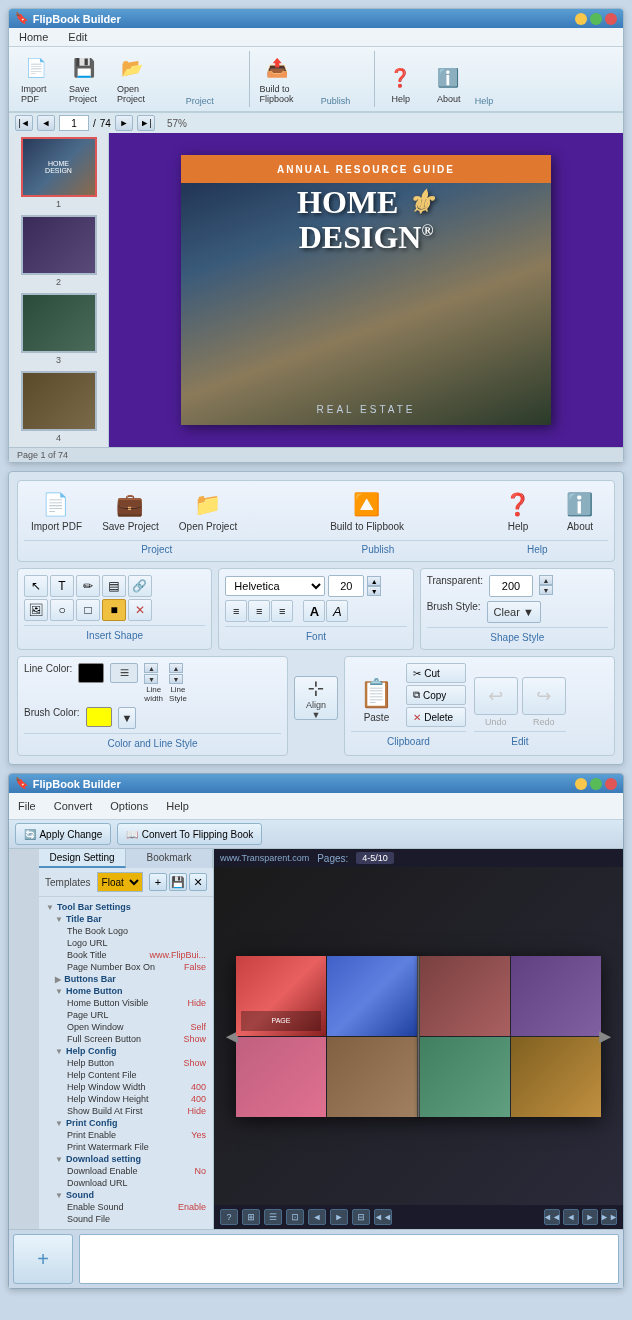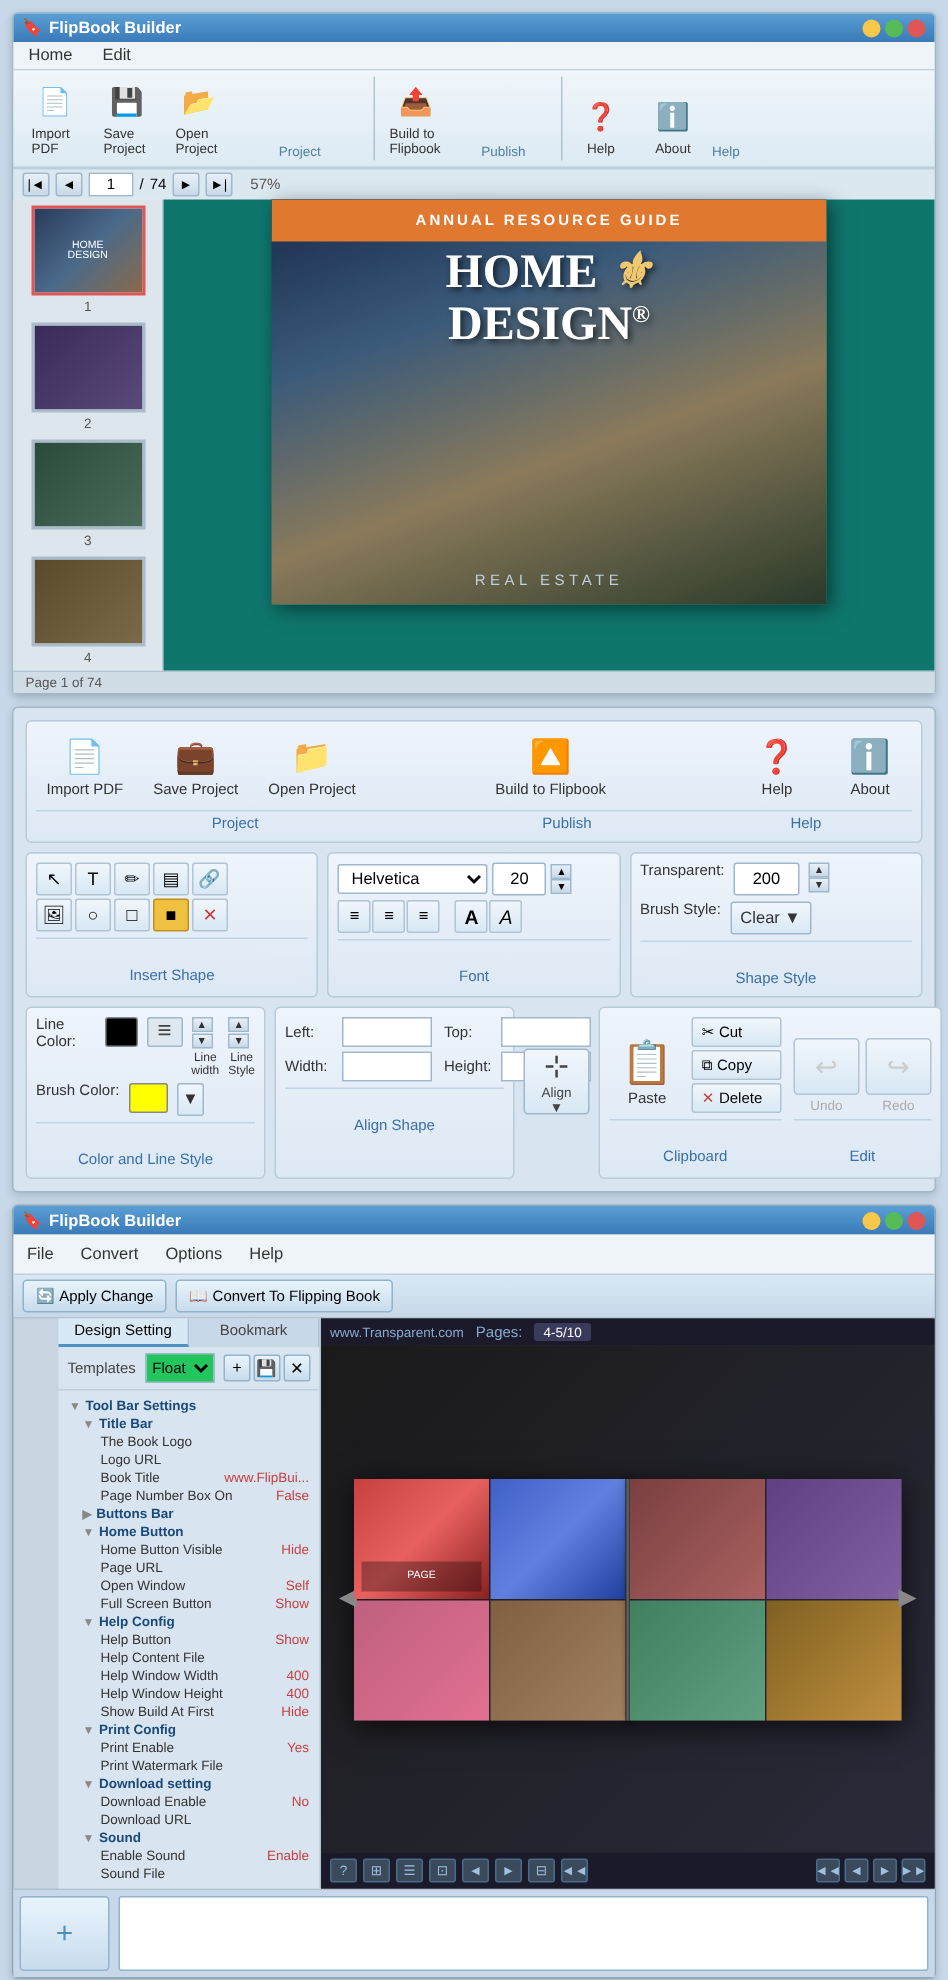--- a/index.html
+++ b/index.html
@@ -133,23 +133,23 @@
     
     .cover-thumb {
       background: linear-gradient(135deg, #2a3a5a, #4a6a8a, #8a6a4a);
     }
     .thumb2 { background: linear-gradient(135deg, #3a2a5a, #5a4a7a); }
     .thumb3 { background: linear-gradient(135deg, #2a4a3a, #4a6a5a); }
     .thumb4 { background: linear-gradient(135deg, #5a4a2a, #7a6a4a); }
 
     .main-preview {
       flex: 1;
-      background: #0f766e;
-      display: flex;
-      align-items: flex-start;
+      background: #4c1d95;
+      display: flex;
+      align-items: center;
       justify-content: center;
       position: relative;
       min-height: 280px;
     }
     .book-cover {
       width: 370px;
       height: 270px;
       background: linear-gradient(160deg, #1a2a4a 0%, #3a5a7a 30%, #8a7a5a 60%, #2a3a2a 100%);
       position: relative;
       overflow: hidden;
@@ -474,21 +474,21 @@
       padding: 4px 6px;
       display: flex;
       align-items: center;
       gap: 6px;
       border-bottom: 1px solid #c0d0dc;
     }
     .template-dropdown {
       flex: 1;
       height: 20px;
       border: 1px solid #a0b8cc;
-      background: #22c55e;
+      background: #eab308;
       font-size: 10px;
     }
     .template-btns { display: flex; gap: 2px; }
     .tmpl-btn {
       width: 18px; height: 18px;
       background: linear-gradient(to bottom, #e8f4fc, #c8dced);
       border: 1px solid #90b4cc;
       border-radius: 2px;
       cursor: pointer;
       font-size: 11px;
@@ -643,21 +643,21 @@
       flex: 1;
       background: linear-gradient(to bottom, #eef4fc, #dce8f4);
       border: 1px solid #b8ccd8;
       border-radius: 4px;
       padding: 6px;
     }
     .mini-section-title {
       text-align: center;
       font-size: 10px;
       color: #3a70a8;
-      padding-top: 19px;
+      padding-top: 4px;
       margin-top: 4px;
       border-top: 1px solid #c0d4e4;
     }
   </style>
 </head>
 <body>
 
 <div class="section1">
 
   <div class="titlebar">
@@ -888,35 +888,20 @@
         </div>
       </div>
       <div class="label-row">
         <span>Brush Color:</span>
         <div class="color-swatch" style="background:#ffff00; width:26px; height:20px;"></div>
         <div class="dropdown-btn" style="padding:0 3px">▼</div>
       </div>
       <div class="mini-section-title">Color and Line Style</div>
     </div>
 
-    <div class="mini-section" style="min-width:160px">
-      <div class="coord-row" style="margin-bottom:3px">
-        <span class="coord-label">Left:</span>
-        <input class="coord-input" value="" style="">
-        <span class="coord-label">Top:</span>
-        <input class="coord-input" value="" style="">
-      </div>
-      <div class="coord-row">
-        <span class="coord-label">Width:</span>
-        <input class="coord-input" value="" style="">
-        <span class="coord-label">Height:</span>
-        <input class="coord-input" value="" style="">
-      </div>
-      <div class="mini-section-title">Align Shape</div>
-    </div>
 
     <div style="display:flex; align-items:center; padding-bottom:16px">
       <div class="align-grid-btn">
         <div style="font-size:20px">⊹</div>
         <span>Align</span>
         <span>▼</span>
       </div>
     </div>
 
     <div class="mini-section" style="flex:1">

